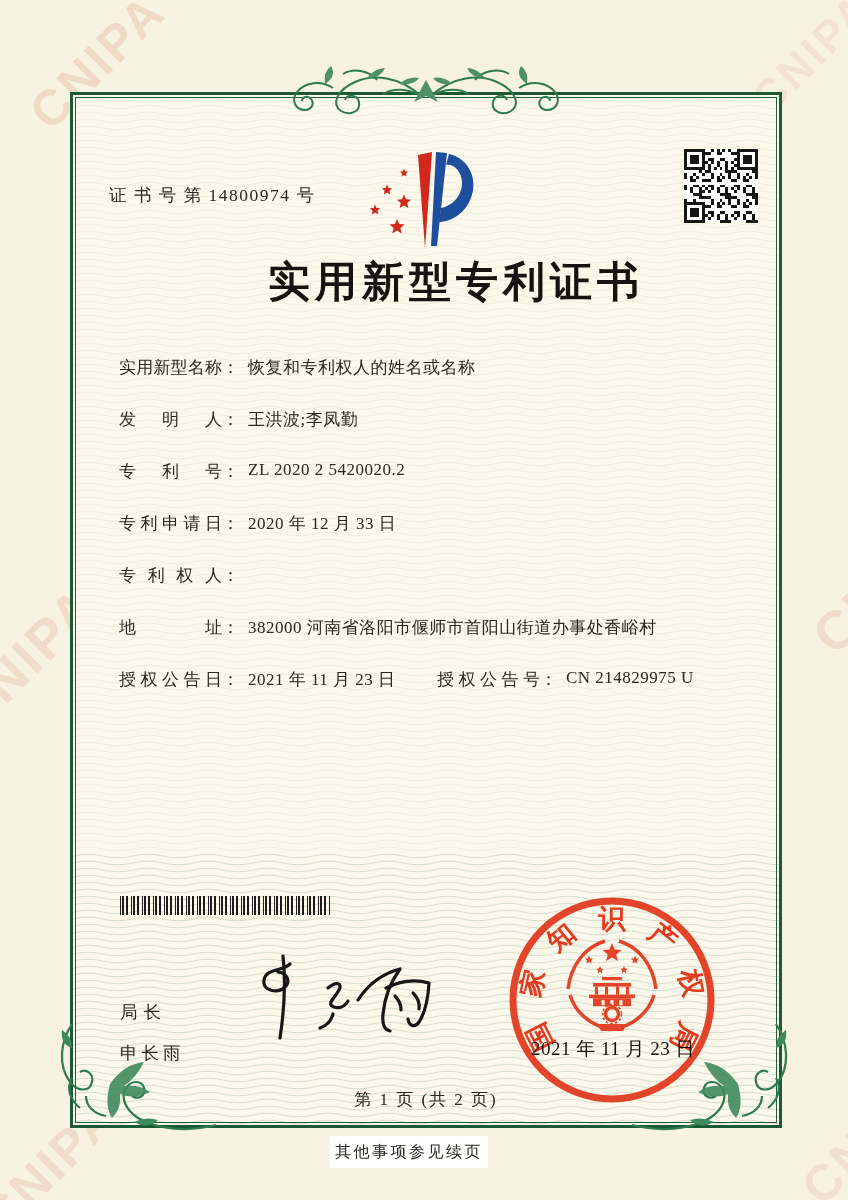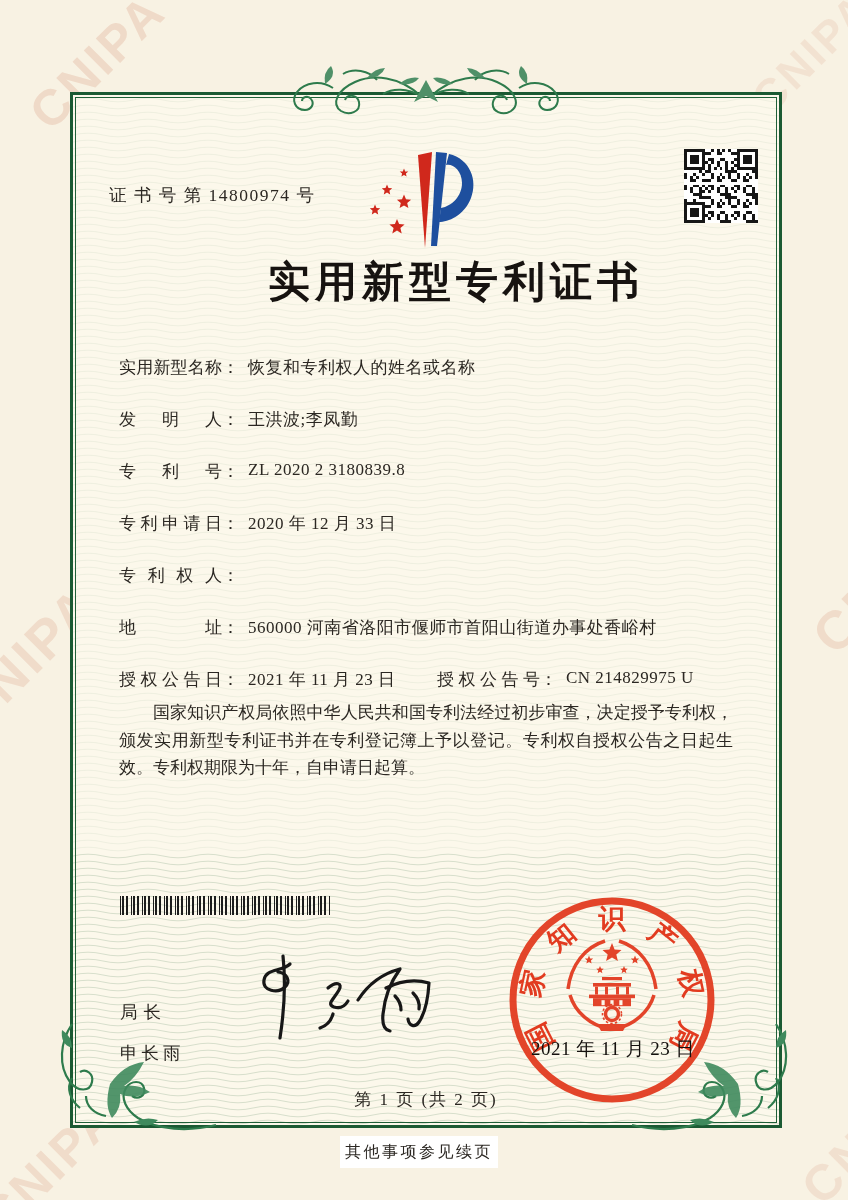--- a/index.html
+++ b/index.html
@@ -34,21 +34,21 @@
   .bodytext p{margin:0;text-indent:2em;}
   .barcode{position:absolute;left:120px;top:896px;z-index:5;}
   .signer{position:absolute;left:120px;top:968px;z-index:5;font-size:17.5px;margin-top:32px;}
   .signer .t{letter-spacing:6px;}
   .signer .n{margin-top:17px;letter-spacing:4px;}
   .autograph{position:absolute;left:252px;top:948px;z-index:5;}
   .seal{position:absolute;left:505px;top:893px;z-index:4;}
   .seal-date{position:absolute;left:531px;top:1036px;z-index:5;font-size:19px;color:#14100e;letter-spacing:0.5px;}
   .page-info{position:absolute;left:70px;top:1088px;width:712px;text-align:center;font-size:17px;
              letter-spacing:2px;z-index:5;}
-  .footer-note{position:absolute;left:340px;top:1136px;width:158px;height:32px;background:#ffffff;
+  .footer-note{position:absolute;left:330px;top:1136px;width:158px;height:32px;background:#ffffff;
                text-align:center;line-height:32px;font-size:16px;letter-spacing:2.5px;z-index:5;}
 </style>
 </head>
 <body>
 
 <div class="page">
 
   <div class="wm" style="left:18px;top:100px;font-size:50px;opacity:.55">CNIPA</div>
   <div class="wm" style="left:742px;top:88px;font-size:44px;opacity:.35">CNIPA</div>
   <div class="wm" style="left:530px;top:462px;font-size:62px;opacity:.45">CNIPA</div>
@@ -581,21 +581,21 @@
     </div>
     <div class="field-row">
       <span class="flabel">
           <span class="just">
             <span>专</span>
             <span>利</span>
             <span>号</span>
           </span>
           <span class="colon">：</span>
         </span>
-      <span class="fvalue">ZL 2020 2 3180839.8</span>
+      <span class="fvalue">ZL 2020 2 5420020.2</span>
     </div>
     <div class="field-row">
       <span class="flabel">
           <span class="just">
             <span>专</span>
             <span>利</span>
             <span>申</span>
             <span>请</span>
             <span>日</span>
           </span>
@@ -615,21 +615,21 @@
         </span>
     </div>
     <div class="field-row">
       <span class="flabel">
           <span class="just">
             <span>地</span>
             <span>址</span>
           </span>
           <span class="colon">：</span>
         </span>
-      <span class="fvalue">560000 河南省洛阳市偃师市首阳山街道办事处香峪村</span>
+      <span class="fvalue">382000 河南省洛阳市偃师市首阳山街道办事处香峪村</span>
     </div>
     <div class="field-row">
       <span class="fpair left">
         <span class="flabel">
             <span class="just">
               <span>授</span>
               <span>权</span>
               <span>公</span>
               <span>告</span>
               <span>日</span>
@@ -648,21 +648,20 @@
               <span>号</span>
             </span>
             <span class="colon">：</span>
           </span>
         <span class="fvalue">CN 214829975 U</span>
       </span>
     </div>
   </div>
 
   <div class="bodytext">
-    <p>国家知识产权局依照中华人民共和国专利法经过初步审查，决定授予专利权，颁发实用新型专利证书并在专利登记簿上予以登记。专利权自授权公告之日起生效。专利权期限为十年，自申请日起算。</p>
   </div>
 
   <svg class="barcode" width="216" height="19" viewBox="0 0 216 19">
     <g id="bars" fill="#1d1d1d">
         <rect x="0" y="0" width="1" height="19"></rect>
         <rect x="2" y="0" width="2" height="19"></rect>
         <rect x="6" y="0" width="2" height="19"></rect>
         <rect x="11" y="0" width="1" height="19"></rect>
         <rect x="13" y="0" width="2" height="19"></rect>
         <rect x="17" y="0" width="2" height="19"></rect>

